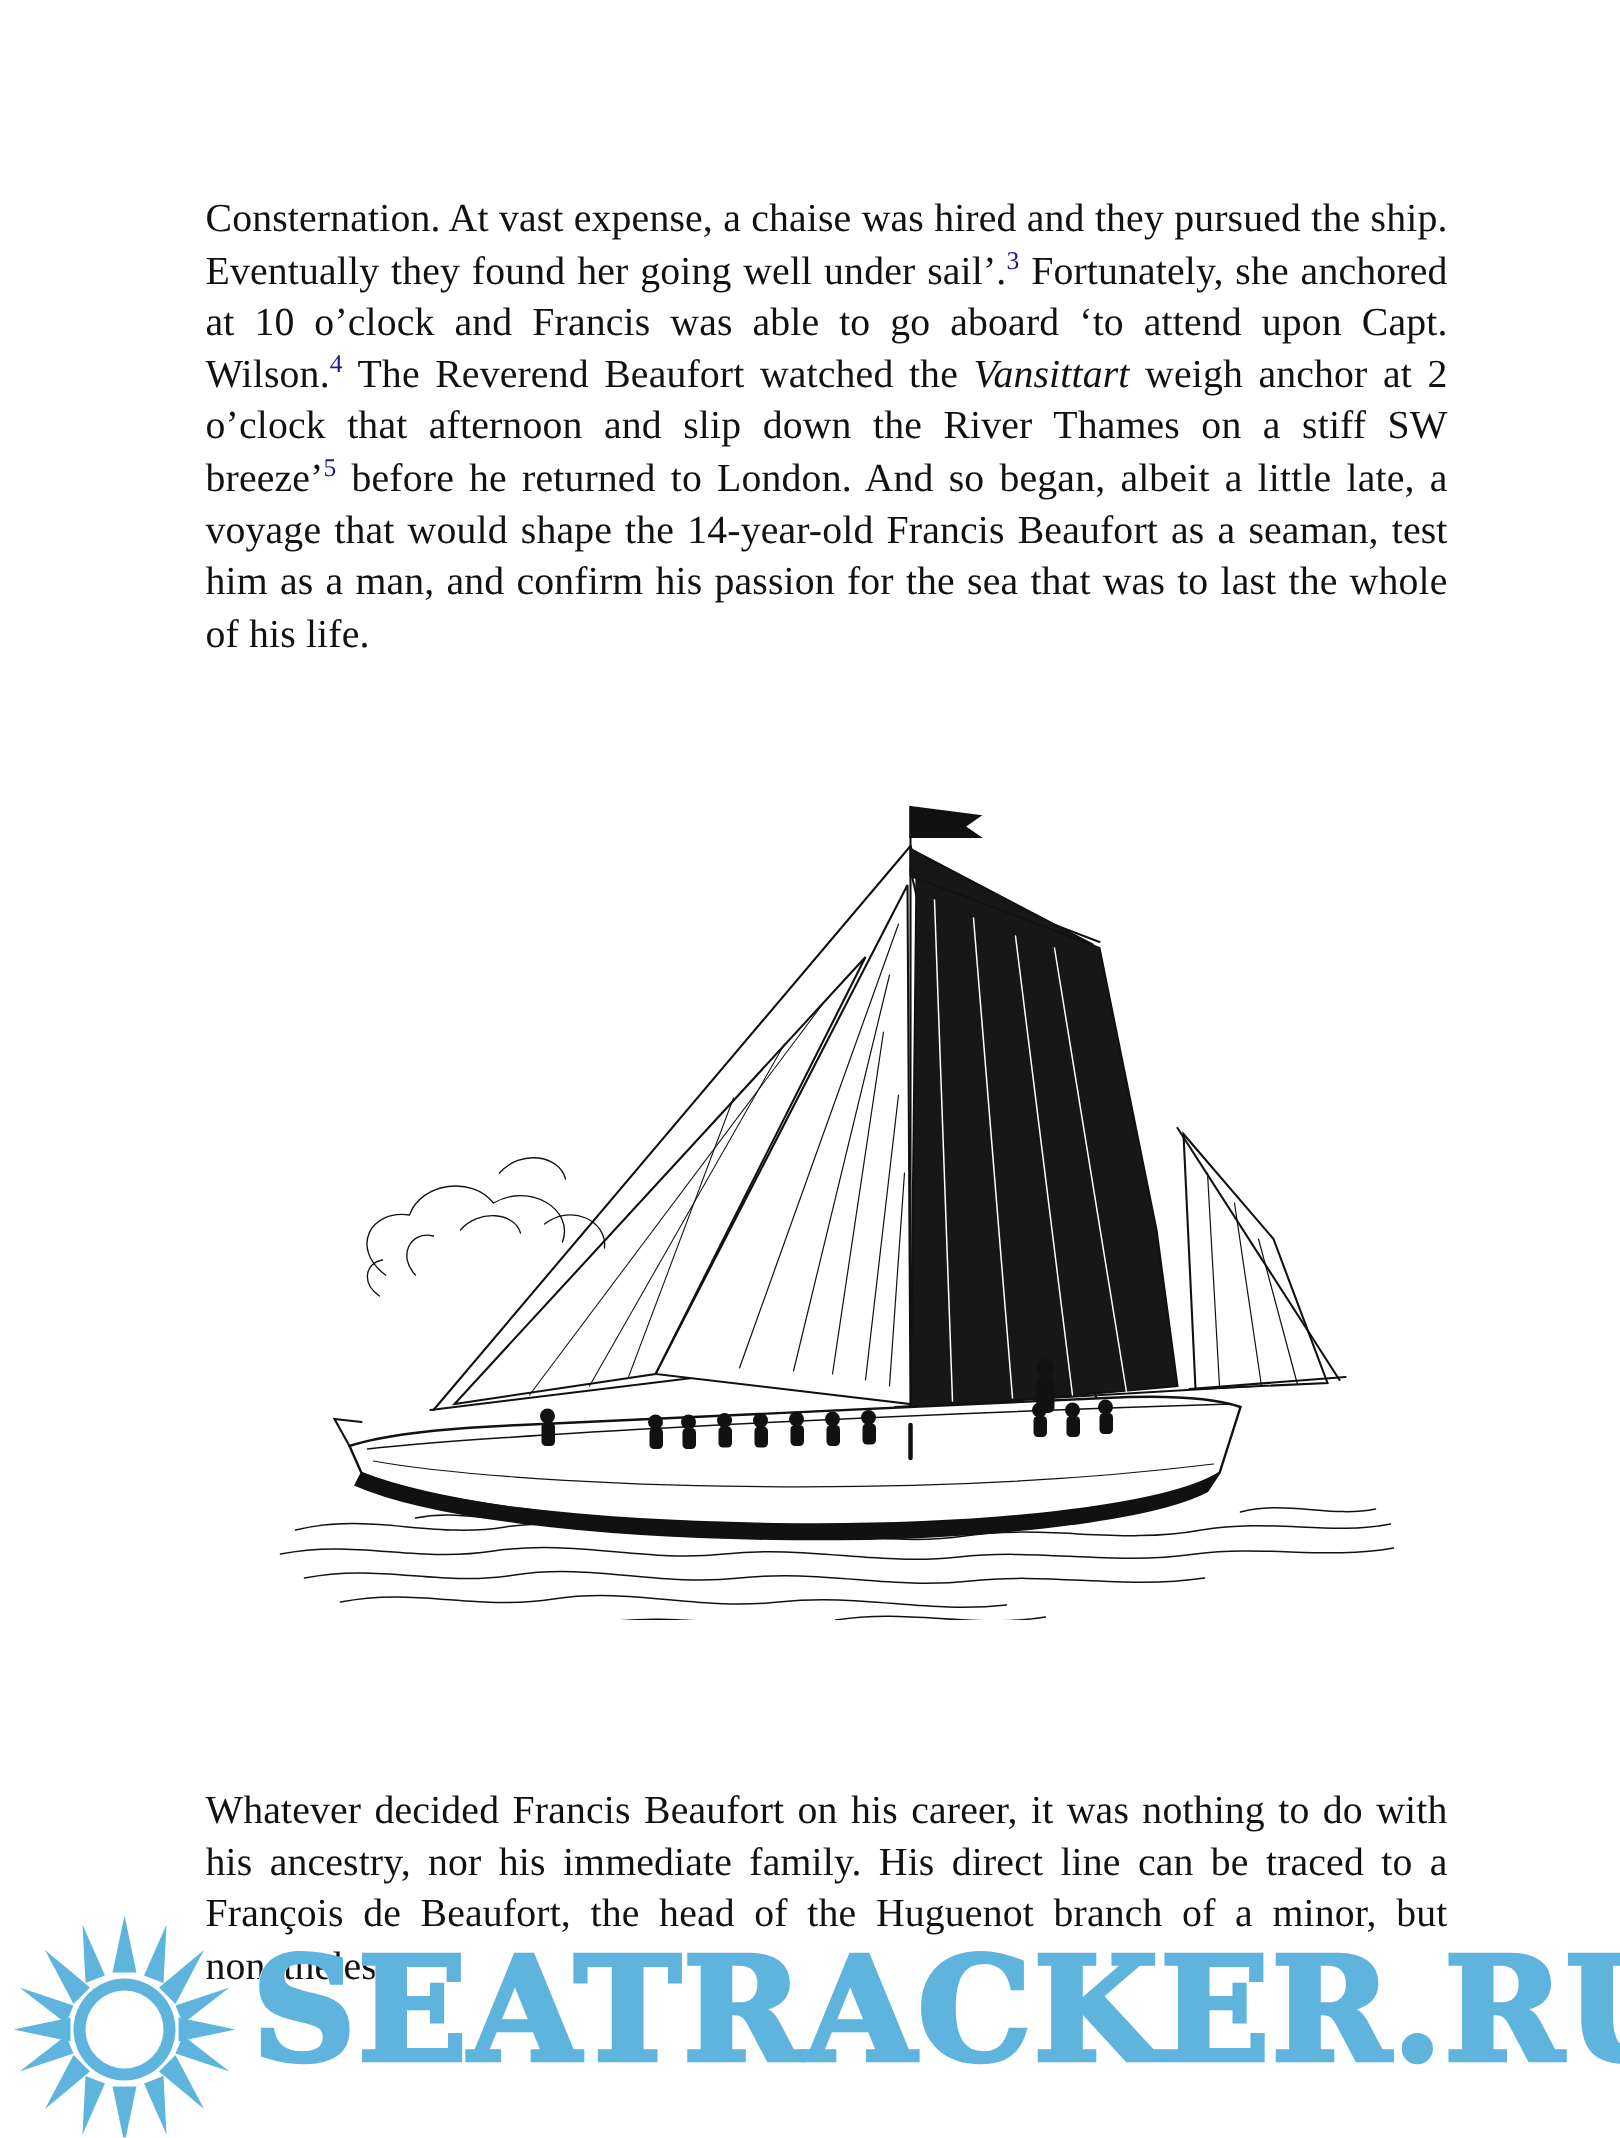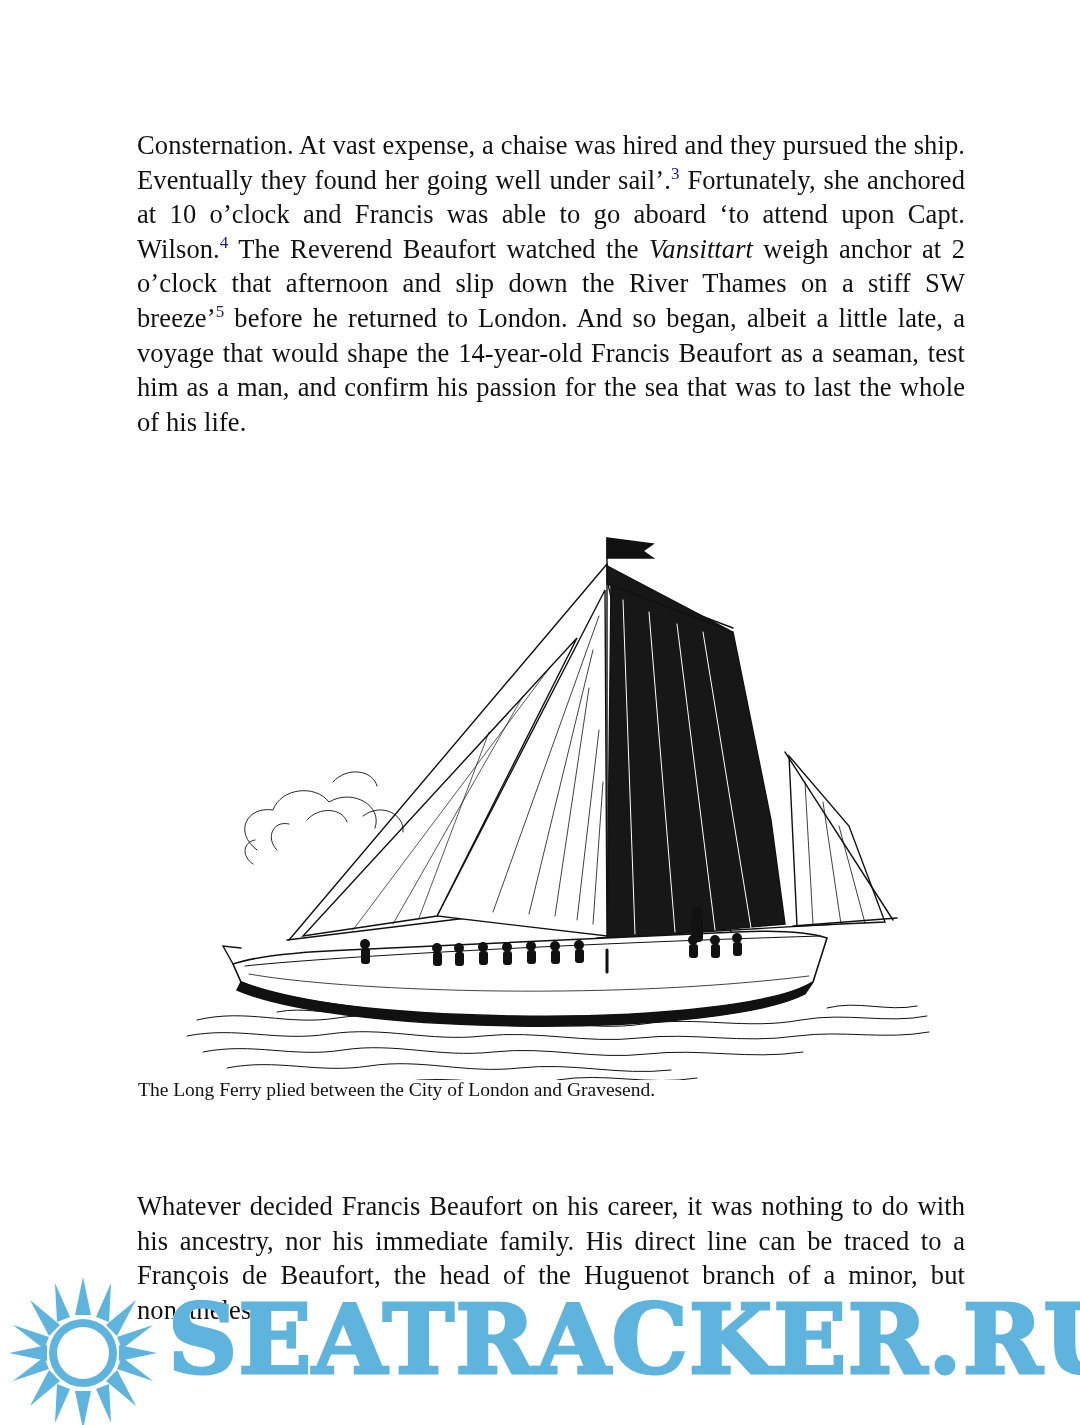--- a/index.html
+++ b/index.html
@@ -240,21 +240,20 @@
           <path d="M90 548 C 140 538 180 554 232 546 C 284 538 328 554 382 548 C 438 542 480 556 534 550"></path>
           <path d="M140 492 C 170 486 192 496 220 492"></path>
           <path d="M690 488 C 720 480 750 492 780 486"></path>
           <path d="M120 564 C 170 556 214 570 264 562 C 316 554 360 568 414 562"></path>
           <path d="M420 560 C 470 552 510 566 560 558"></path>
         </g>
       </g>
     </svg>
   </div>
 
-  <div class="caption">The Long Ferry plied between the City of London and Gravesend.</div>
 
   <div class="text-col par-two">
     <p class="body-par">Whatever decided Francis Beaufort on his career, it was nothing to do with his ancestry, nor his immediate family. His direct line can be traced to a François de Beaufort, the head of the Huguenot branch of a minor, but nonetheless</p>
   </div>
 
   <div class="watermark">
     <svg class="wm-sun" viewBox="0 0 150 150" xmlns="http://www.w3.org/2000/svg">
       <g fill="#5fb4dd">
         <circle cx="75" cy="78" r="34"></circle>
         <g>

